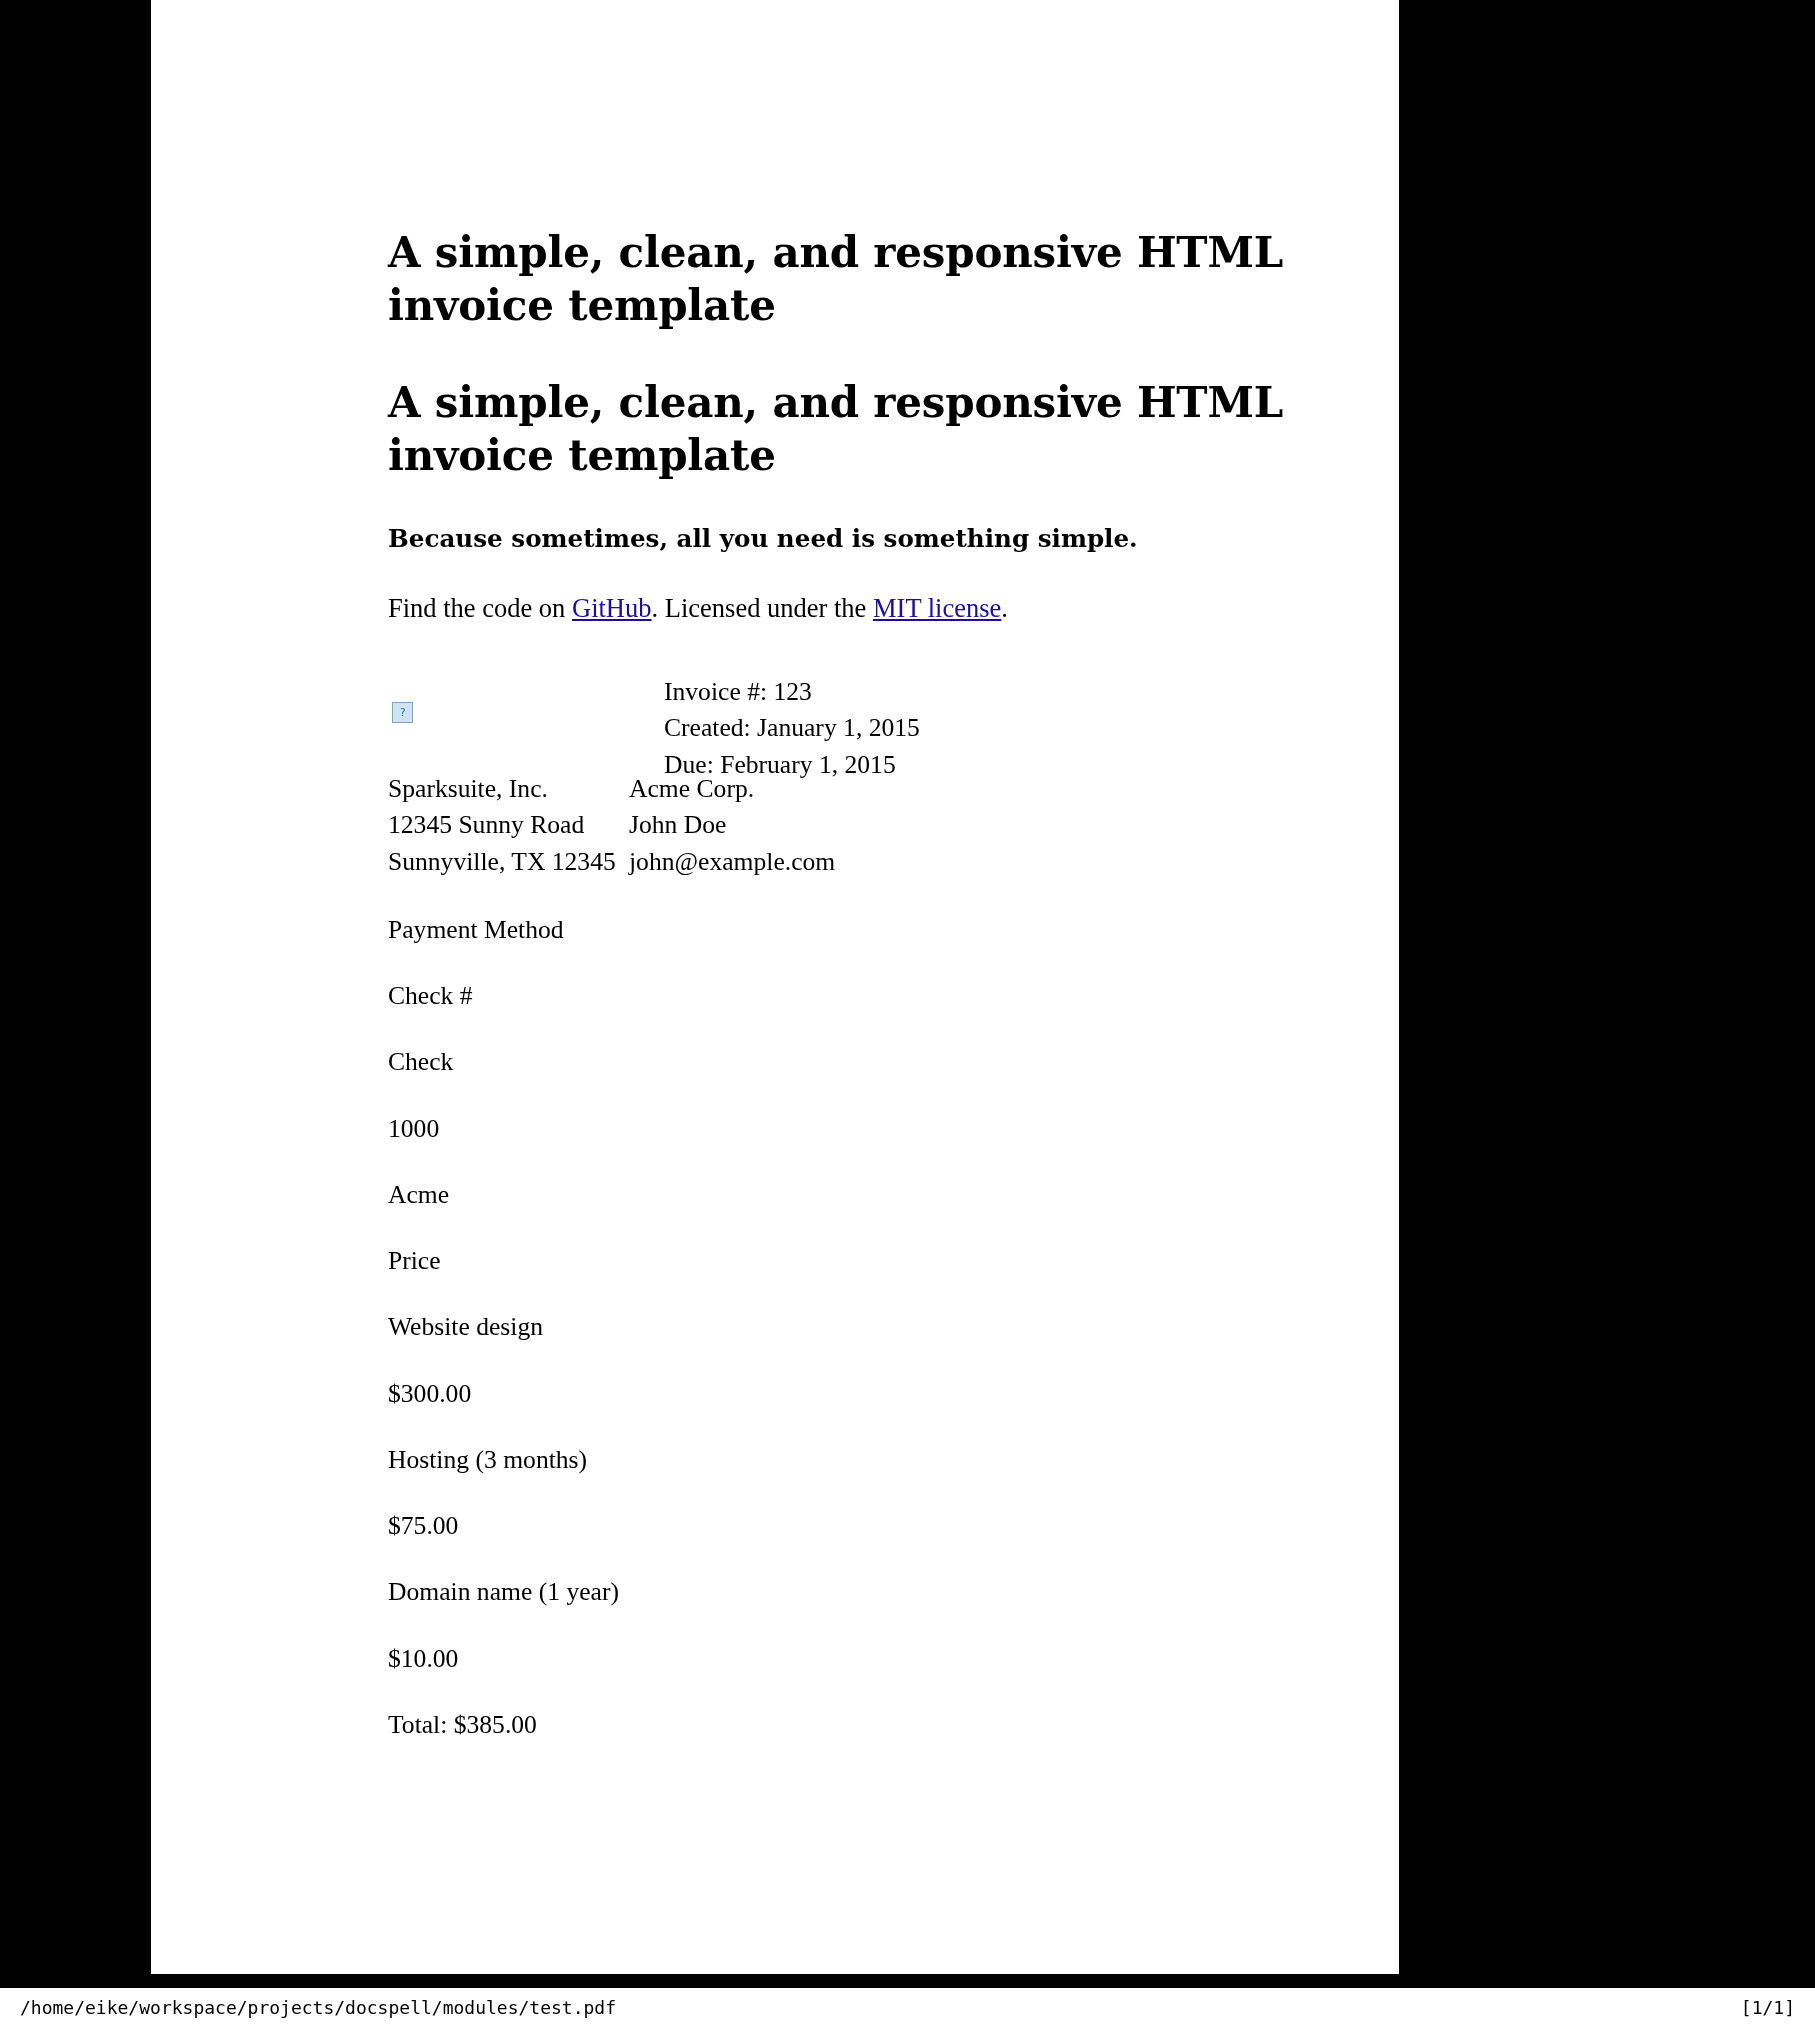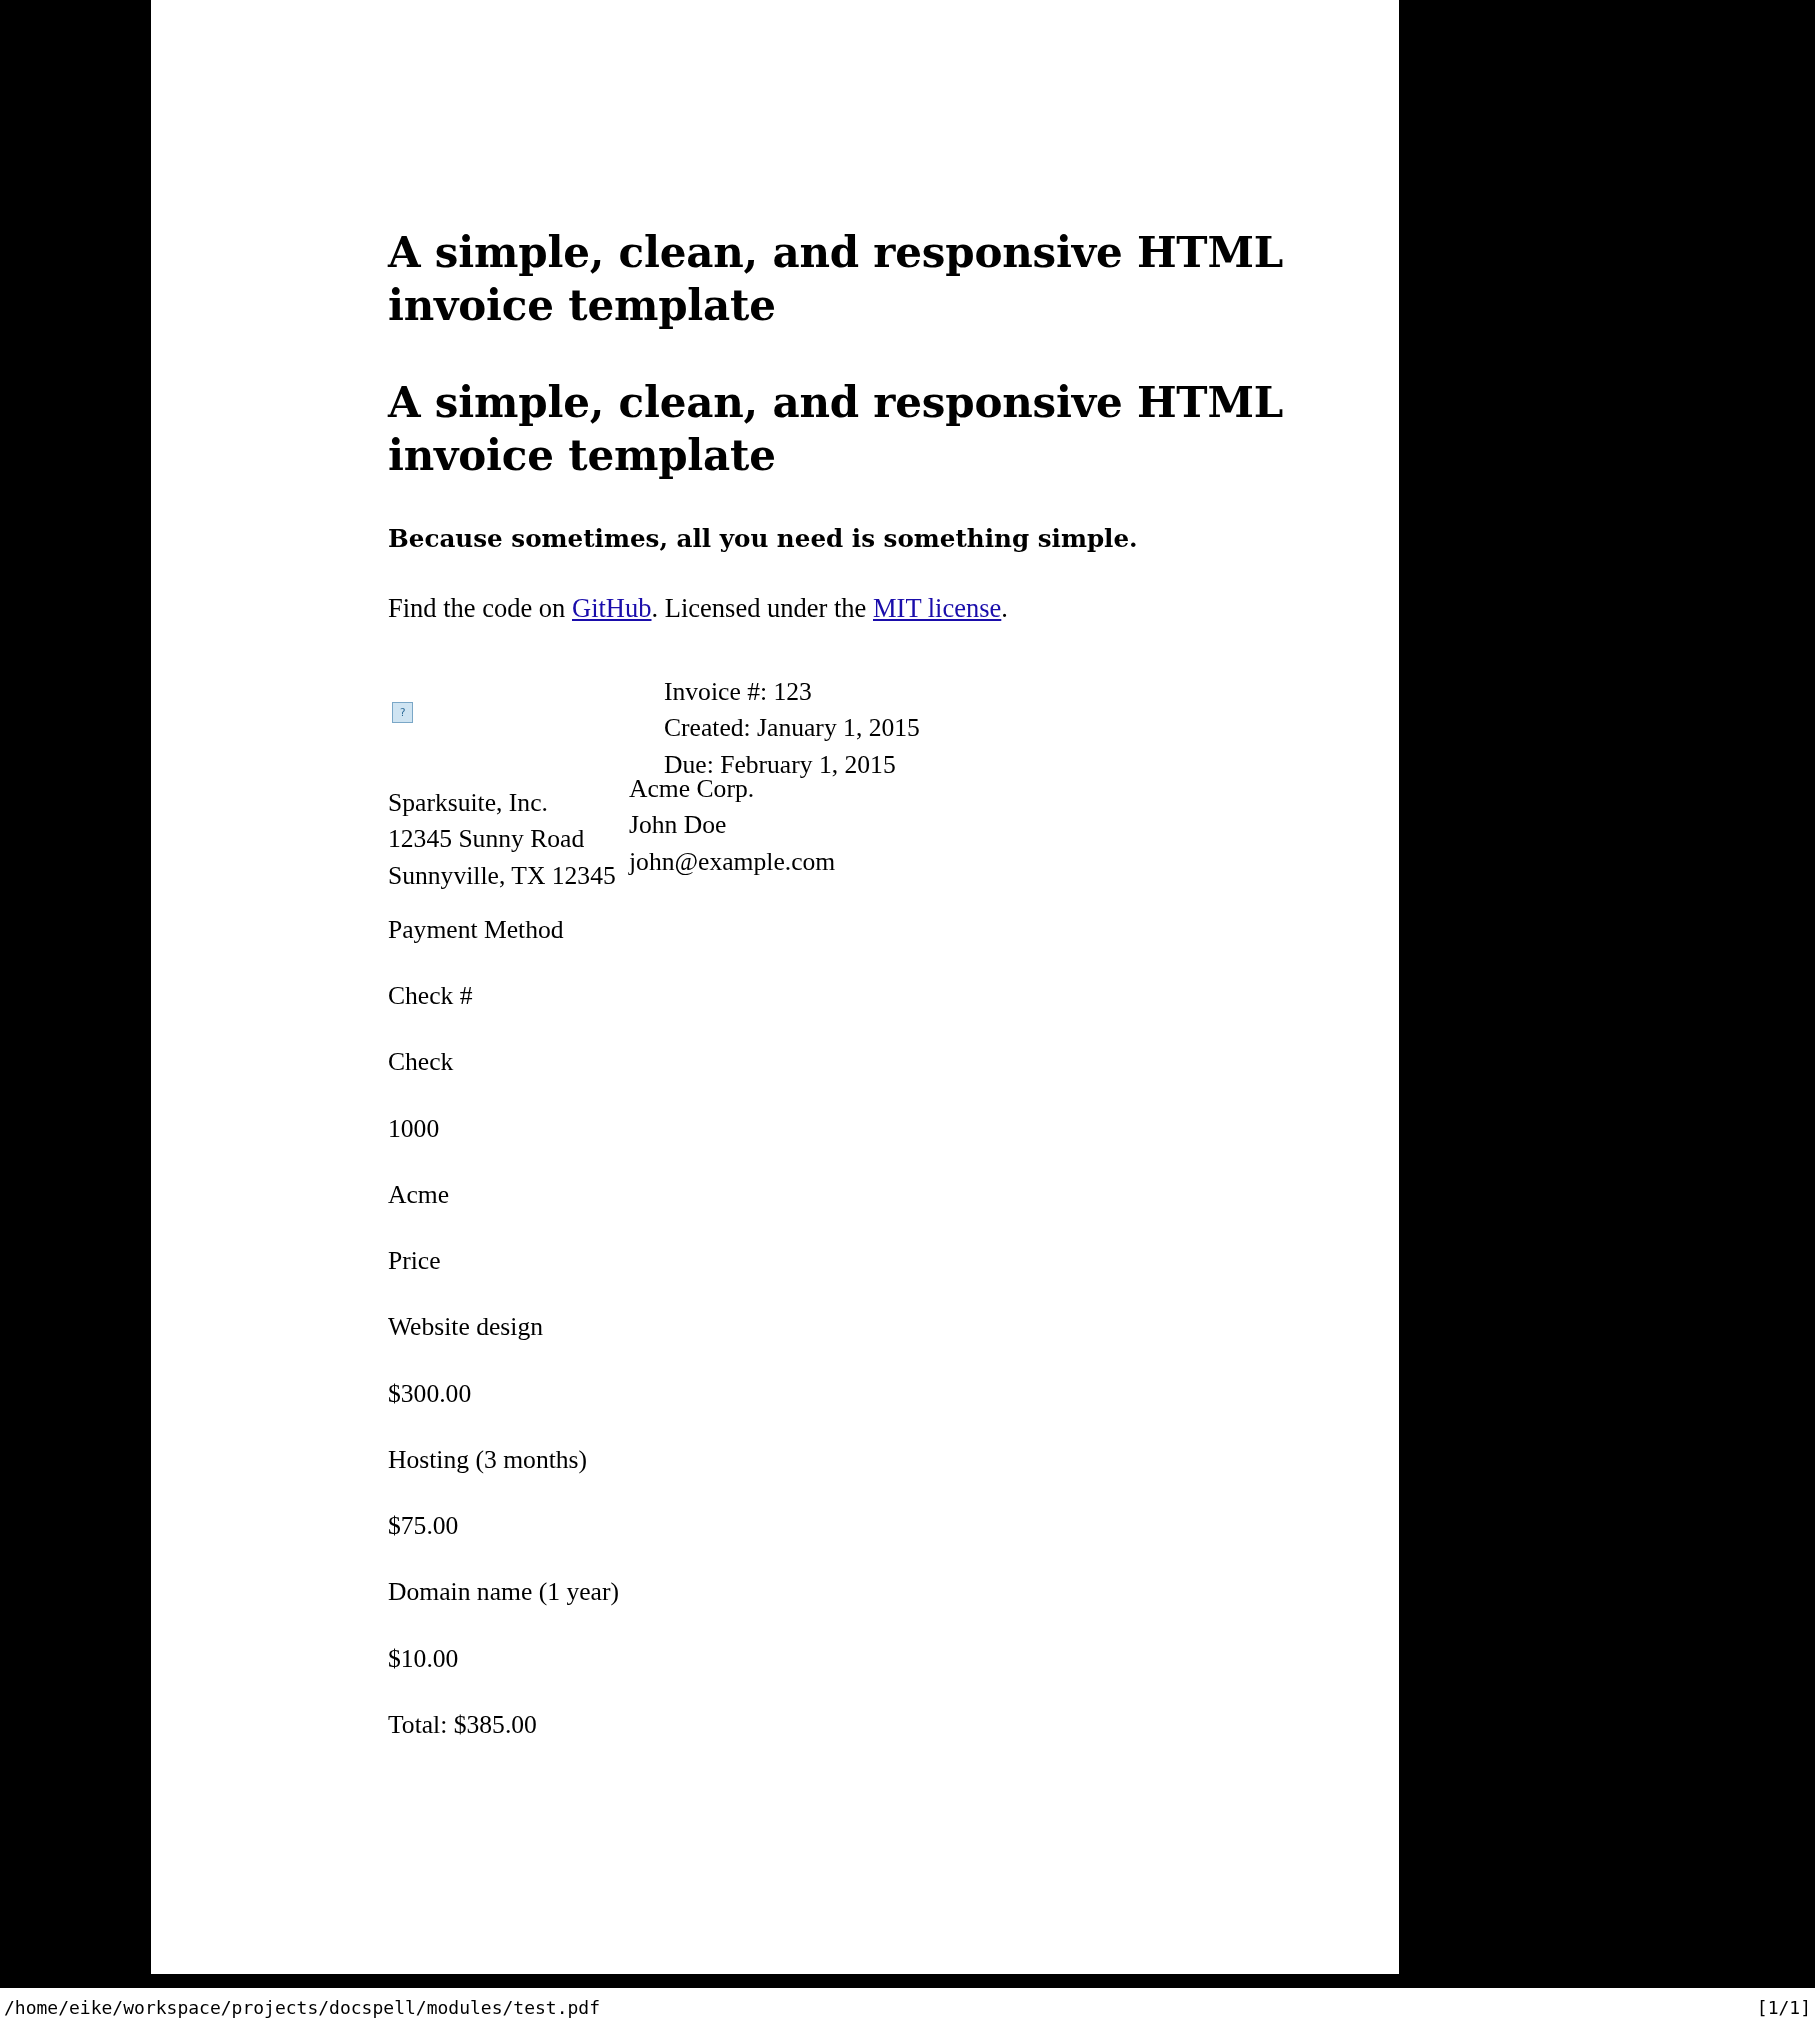--- a/index.html
+++ b/index.html
@@ -116,21 +116,21 @@
     position: relative;
     margin-top: 5.7px;
     height: 114px;
     font-size: 25.6px;
     line-height: 1.43;
     color: #000;
   }
   .addr-left {
     position: absolute;
     left: 0;
-    top: 14px;
+    top: 0;
     font-family: Liberation Serif, serif;
   }
   .addr-right {
     position: absolute;
     left: 241px;
     top: 0;
   }
 
   .lines {
     margin-top: 28px;
@@ -149,21 +149,21 @@
     bottom: 0;
     width: 1815px;
     height: 38px;
     background: #ffffff;
     color: #000000;
     font-family: "DejaVu Sans Mono", monospace;
     font-size: 18px;
     display: flex;
     align-items: center;
     justify-content: space-between;
-    padding: 0 4px;
+    padding: 0 20px;
     box-sizing: border-box;
   }
   .statusbar .path { white-space: nowrap; }
   .statusbar .pageno { white-space: nowrap; }
 </style>
 </head>
 <body>
 
 <div class="viewer">
 

